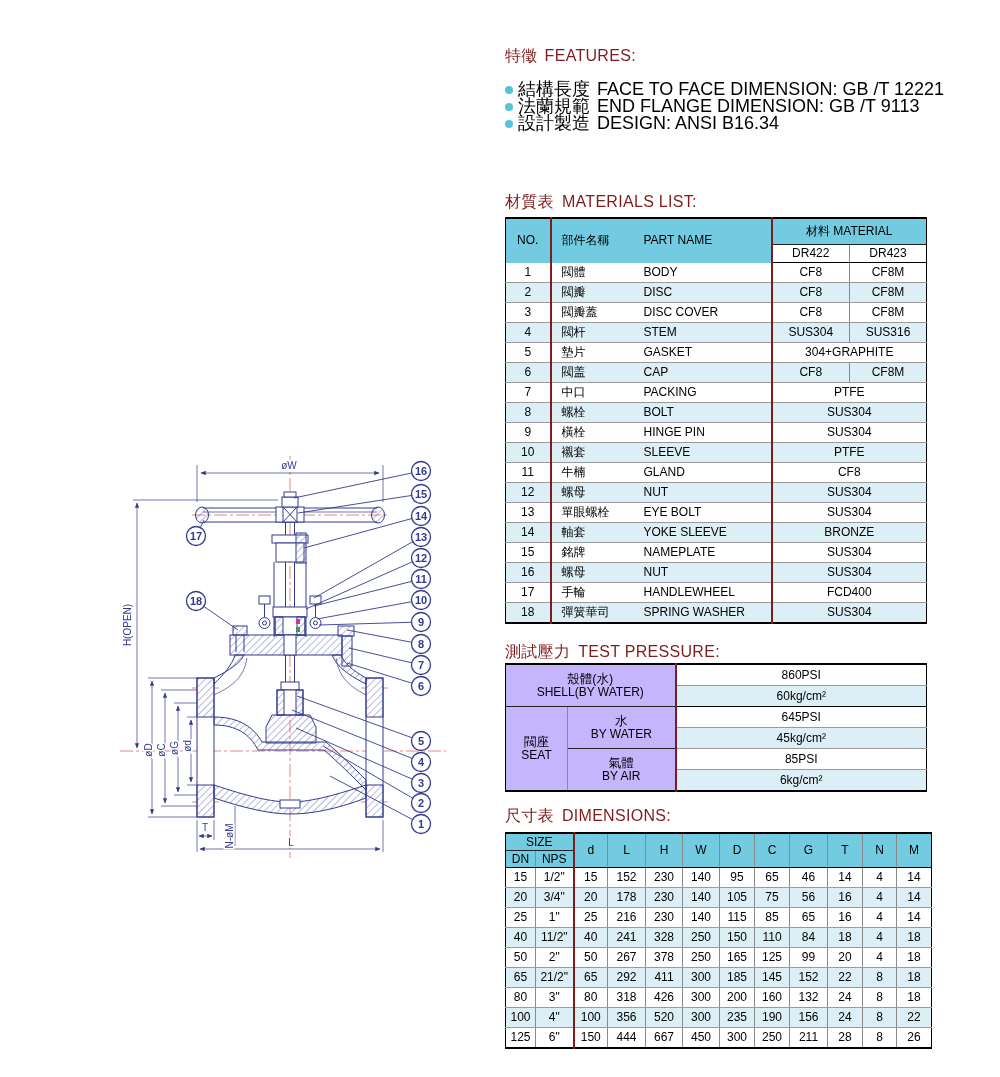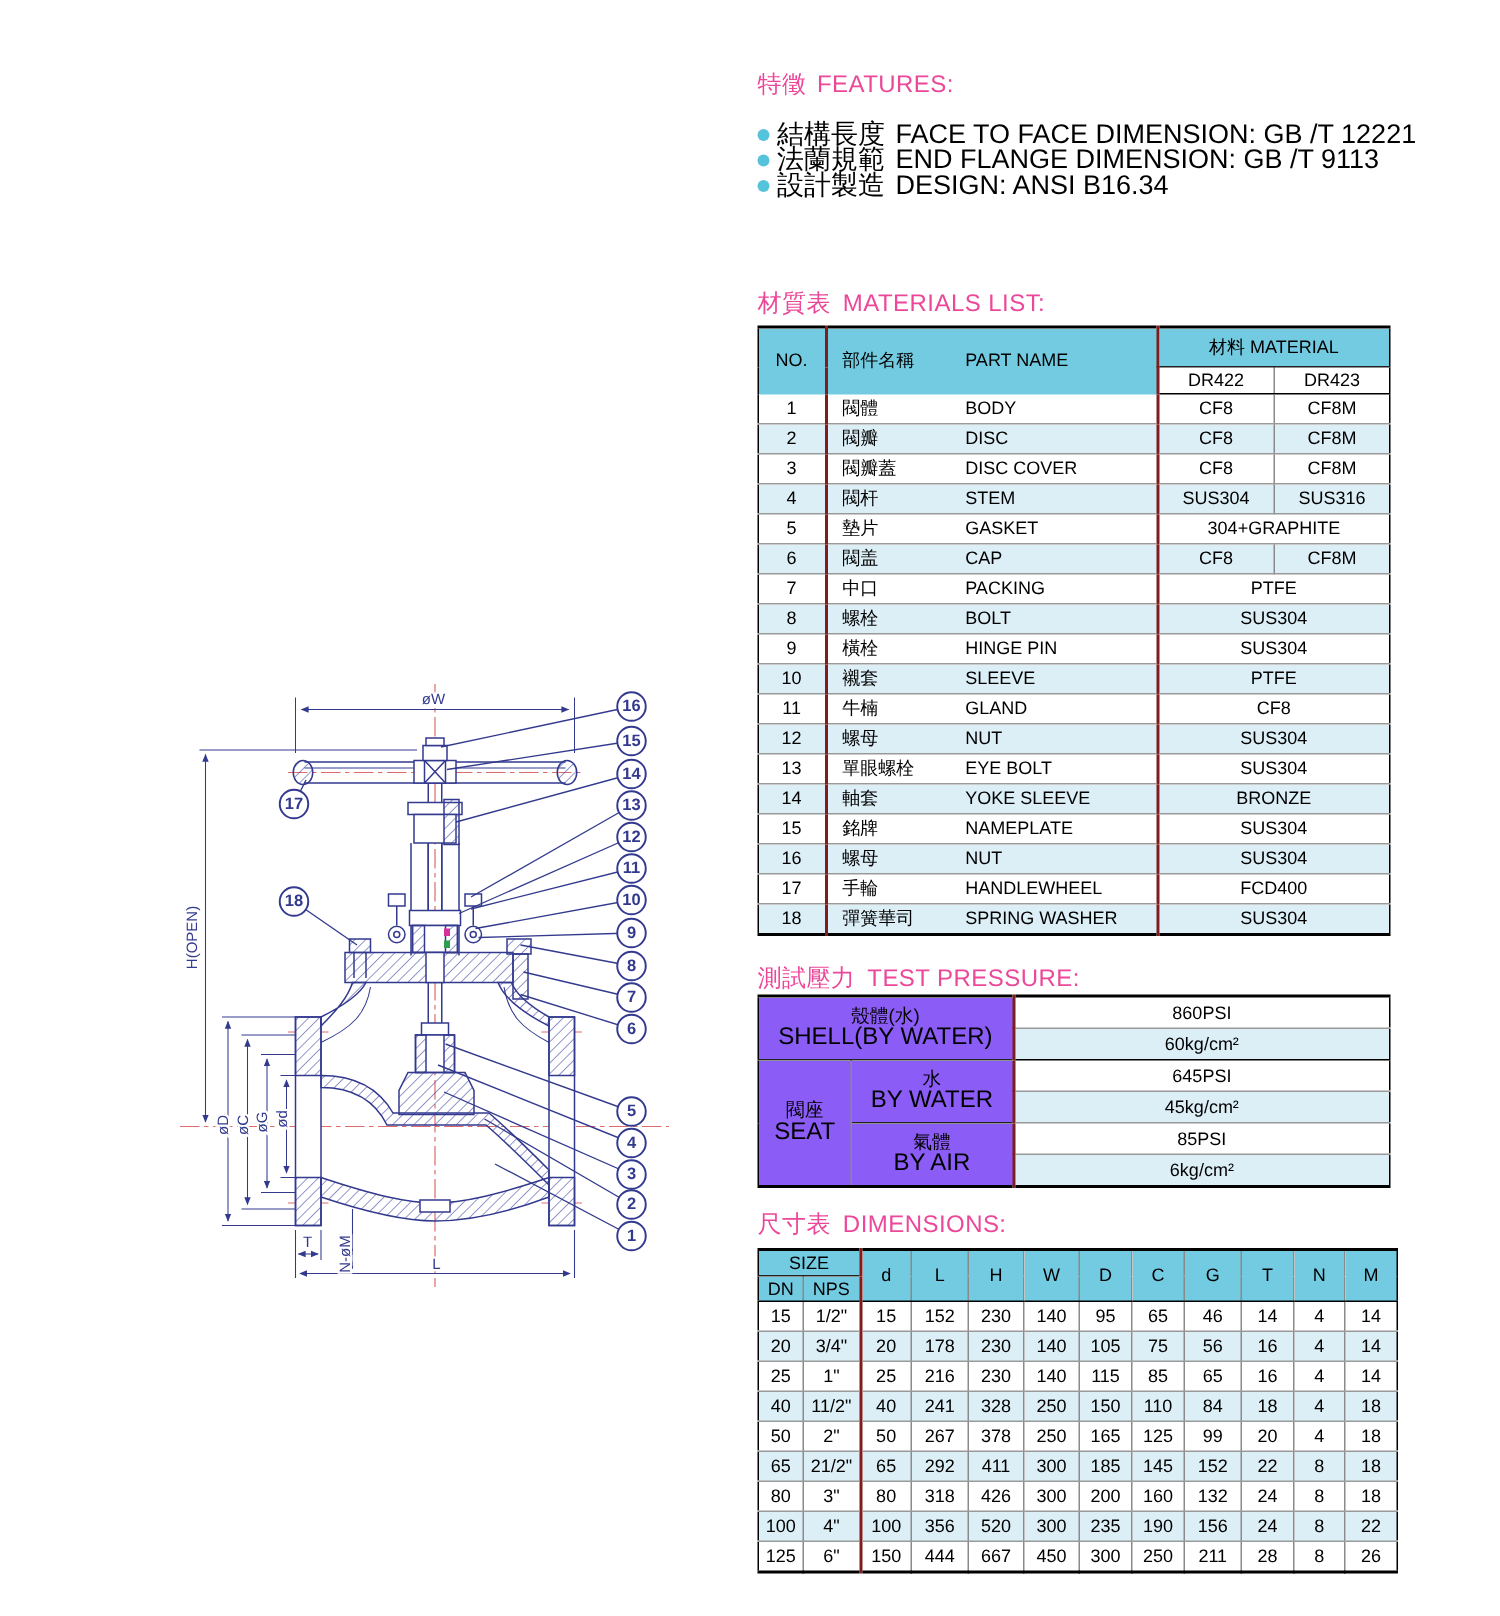--- a/index.html
+++ b/index.html
@@ -2,21 +2,21 @@
 <html><head>
 <meta charset="utf-8">
 <style>
   html,body{margin:0;padding:0;background:#ffffff;}
   #page{position:relative;width:1000px;height:1077px;background:#fff;overflow:hidden;
         font-family:"Liberation Sans", sans-serif;color:#000;}
 
   .abs{position:absolute;}
 
   
-  .sec-title{font-size:16px;color:#ec4899;letter-spacing:.3px;white-space:nowrap;}
+  .sec-title{font-size:16px;color:#7f1d1d;letter-spacing:.3px;white-space:nowrap;}
   .sec-title .cn{margin-right:8px;}
 
   
   #features{left:505px;top:46px;}
   #features ul{list-style:none;margin:14px 0 0 0;padding:0;}
   #features li{display:flex;align-items:center;font-size:18px;line-height:17px;white-space:nowrap;}
   .bullet{width:8px;height:8px;border-radius:50%;background:#56c3dc;margin-right:5px;flex:0 0 auto;}
   #features .cn{margin-right:7px;}
 
   
@@ -38,22 +38,22 @@
   #materials-table td{height:19px;}
   #materials-table td.h1{height:25px;}
   #materials-table td.h2{height:17px;}
   .part{ text-align:left;}
   .part .cn{display:inline-block;width:42%;padding-left:10px;box-sizing:border-box;}
   .part .en{display:inline-block;width:58%;box-sizing:border-box;}
 
   #pressure-title{left:505px;top:642px;}
   #pressure-table{left:505px;top:663px;width:421px;}
   #pressure-table td{height:20px;}
-  #pressure-table .lab{background:#8b5cf6;font-size:12.5px;border-bottom:1px solid #222;}
-  #pressure-table .lab small{display:block;font-size:16px;}
+  #pressure-table .lab{background:#c4b5fd;font-size:12.5px;border-bottom:1px solid #222;}
+  #pressure-table .lab small{display:block;font-size:12px;}
 
   #dims-title{left:505px;top:806px;}
   #dims-table{left:505px;top:832px;width:426px;}
   #dims-table td{height:19px;}
   #dims-table td.h{height:16px;}
 
   
   #drawing{left:105px;top:452px;}
   .nav{stroke:#333a8e;fill:none;stroke-width:1;}
   .thin{stroke:#333a8e;fill:none;stroke-width:.7;}

